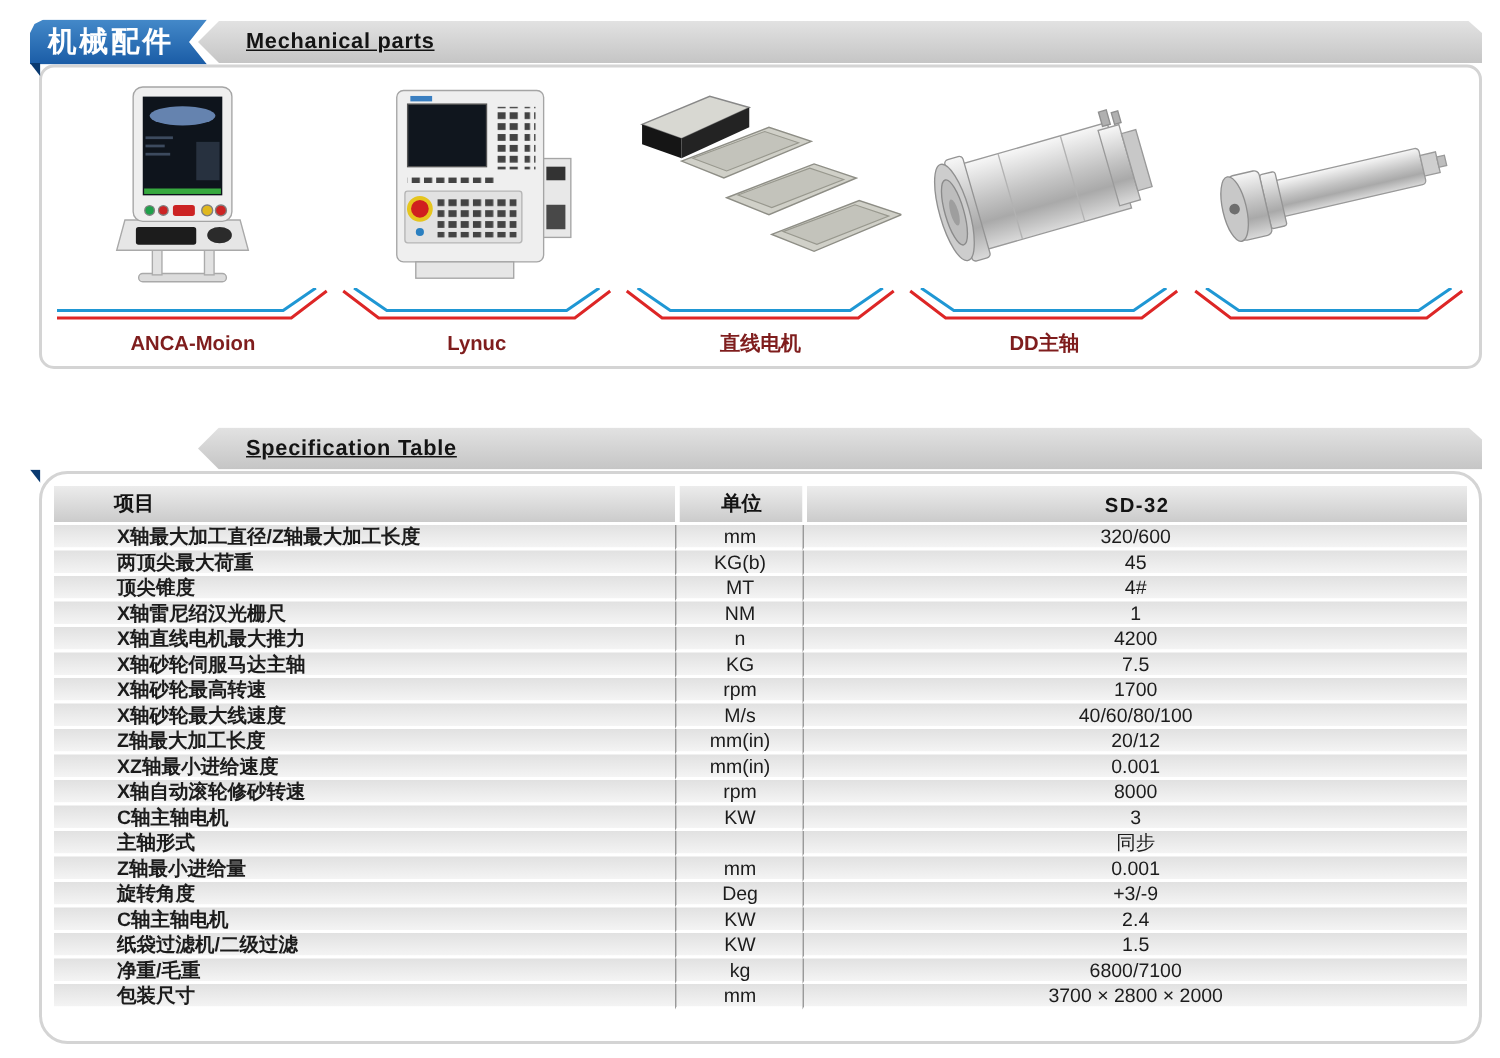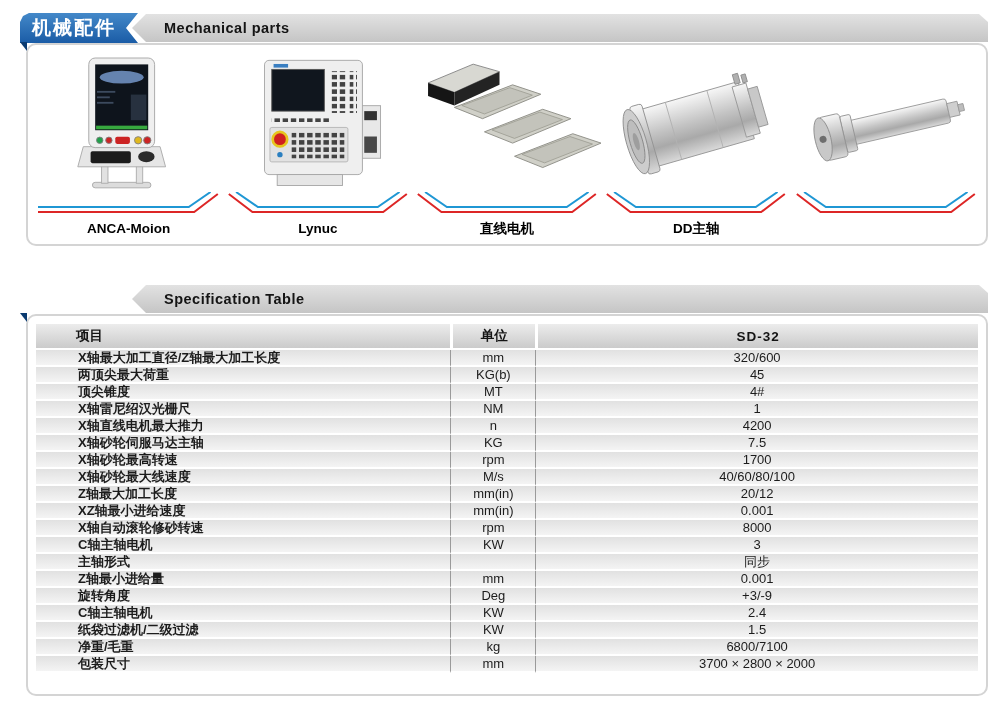--- a/index.html
+++ b/index.html
@@ -12,38 +12,38 @@
     background:linear-gradient(#4489c9, #1a5ca6);
     clip-path:polygon(0 9px, 3px 3px, 9px 0, 100% 0, calc(100% - 12px) 50%, 100% 100%, 0 100%);
     display:flex; align-items:center; justify-content:center; padding-right:10px;
     color:#fff; font-weight:bold; font-size:19px; letter-spacing:2px;
   }
   .graybar {
     position:absolute; left:112px; right:0; top:1px; height:28px;
     background:linear-gradient(#e2e2e2, #c5c5c5);
     clip-path:polygon(14px 0, calc(100% - 9px) 0, 100% 8px, 100% 100%, 14px 100%, 0 50%);
     display:flex; align-items:center; padding-left:32px;
-    font-weight:bold; font-size:14.5px; color:#141414; letter-spacing:0.5px;
+    font-weight:bold; font-size:14.5px; color:#141414; letter-spacing:0.5px;text-decoration:underline;
   }
   .fold { position:absolute; left:0; top:29px; width:7px; height:9px; background:#0a3a70;
           clip-path:polygon(0 0, 100% 0, 100% 100%); }
 
   
   .panel { margin:0 12px 0 26px; border:2px solid #d4d4d4; border-radius:10px; background:#fff; position:relative; z-index:1; }
   .panel-products { height:203px; margin-top:0; }
-  .panel-table { height:382px; }
+  .panel-table { height:382px;border-radius:19px; }
   .page-top { padding-top:13px; }
   .section-gap { height:38px; }
 
   
   .products { display:flex; height:100%; padding:4px 6px 2px 6px; }
   .pcell { flex:1; min-width:0; display:flex; flex-direction:column; align-items:center; }
   .pimg { flex:1; width:100%; display:flex; align-items:flex-end; justify-content:center; overflow:hidden; }
   .pdiv { width:96%; height:26px; display:block; }
-  .plabel { height:24px; line-height:22px; font-weight:bold; font-size:13.5px; color:#000000; }
+  .plabel { height:24px; line-height:22px; font-weight:bold; font-size:13.5px; color:#7f1d1d; }
 
   
   table.spec { width:calc(100% - 16px); margin:8px; border-collapse:separate; border-spacing:0; table-layout:fixed; }
   table.spec th { height:26px; border-bottom:2px solid #fff; font-size:13.5px; color:#141414;
                   background:linear-gradient(#ececec, #cbcbcb); font-weight:bold; }
   th.h-item { text-align:left; padding-left:40px; }
   th.h-unit { border-left:3px solid #fff; }
   th.h-model { border-left:3px solid #fff; background:linear-gradient(100deg, #2b6aae 0%, #4f94d0 60%, #6ba9dc 100%);
                color:#fff; font-size:14.5px; letter-spacing:1px; }
   table.spec td { height:15px; line-height:15px; border-bottom:2px solid #fff; font-size:13px; color:#1c1c1c;

